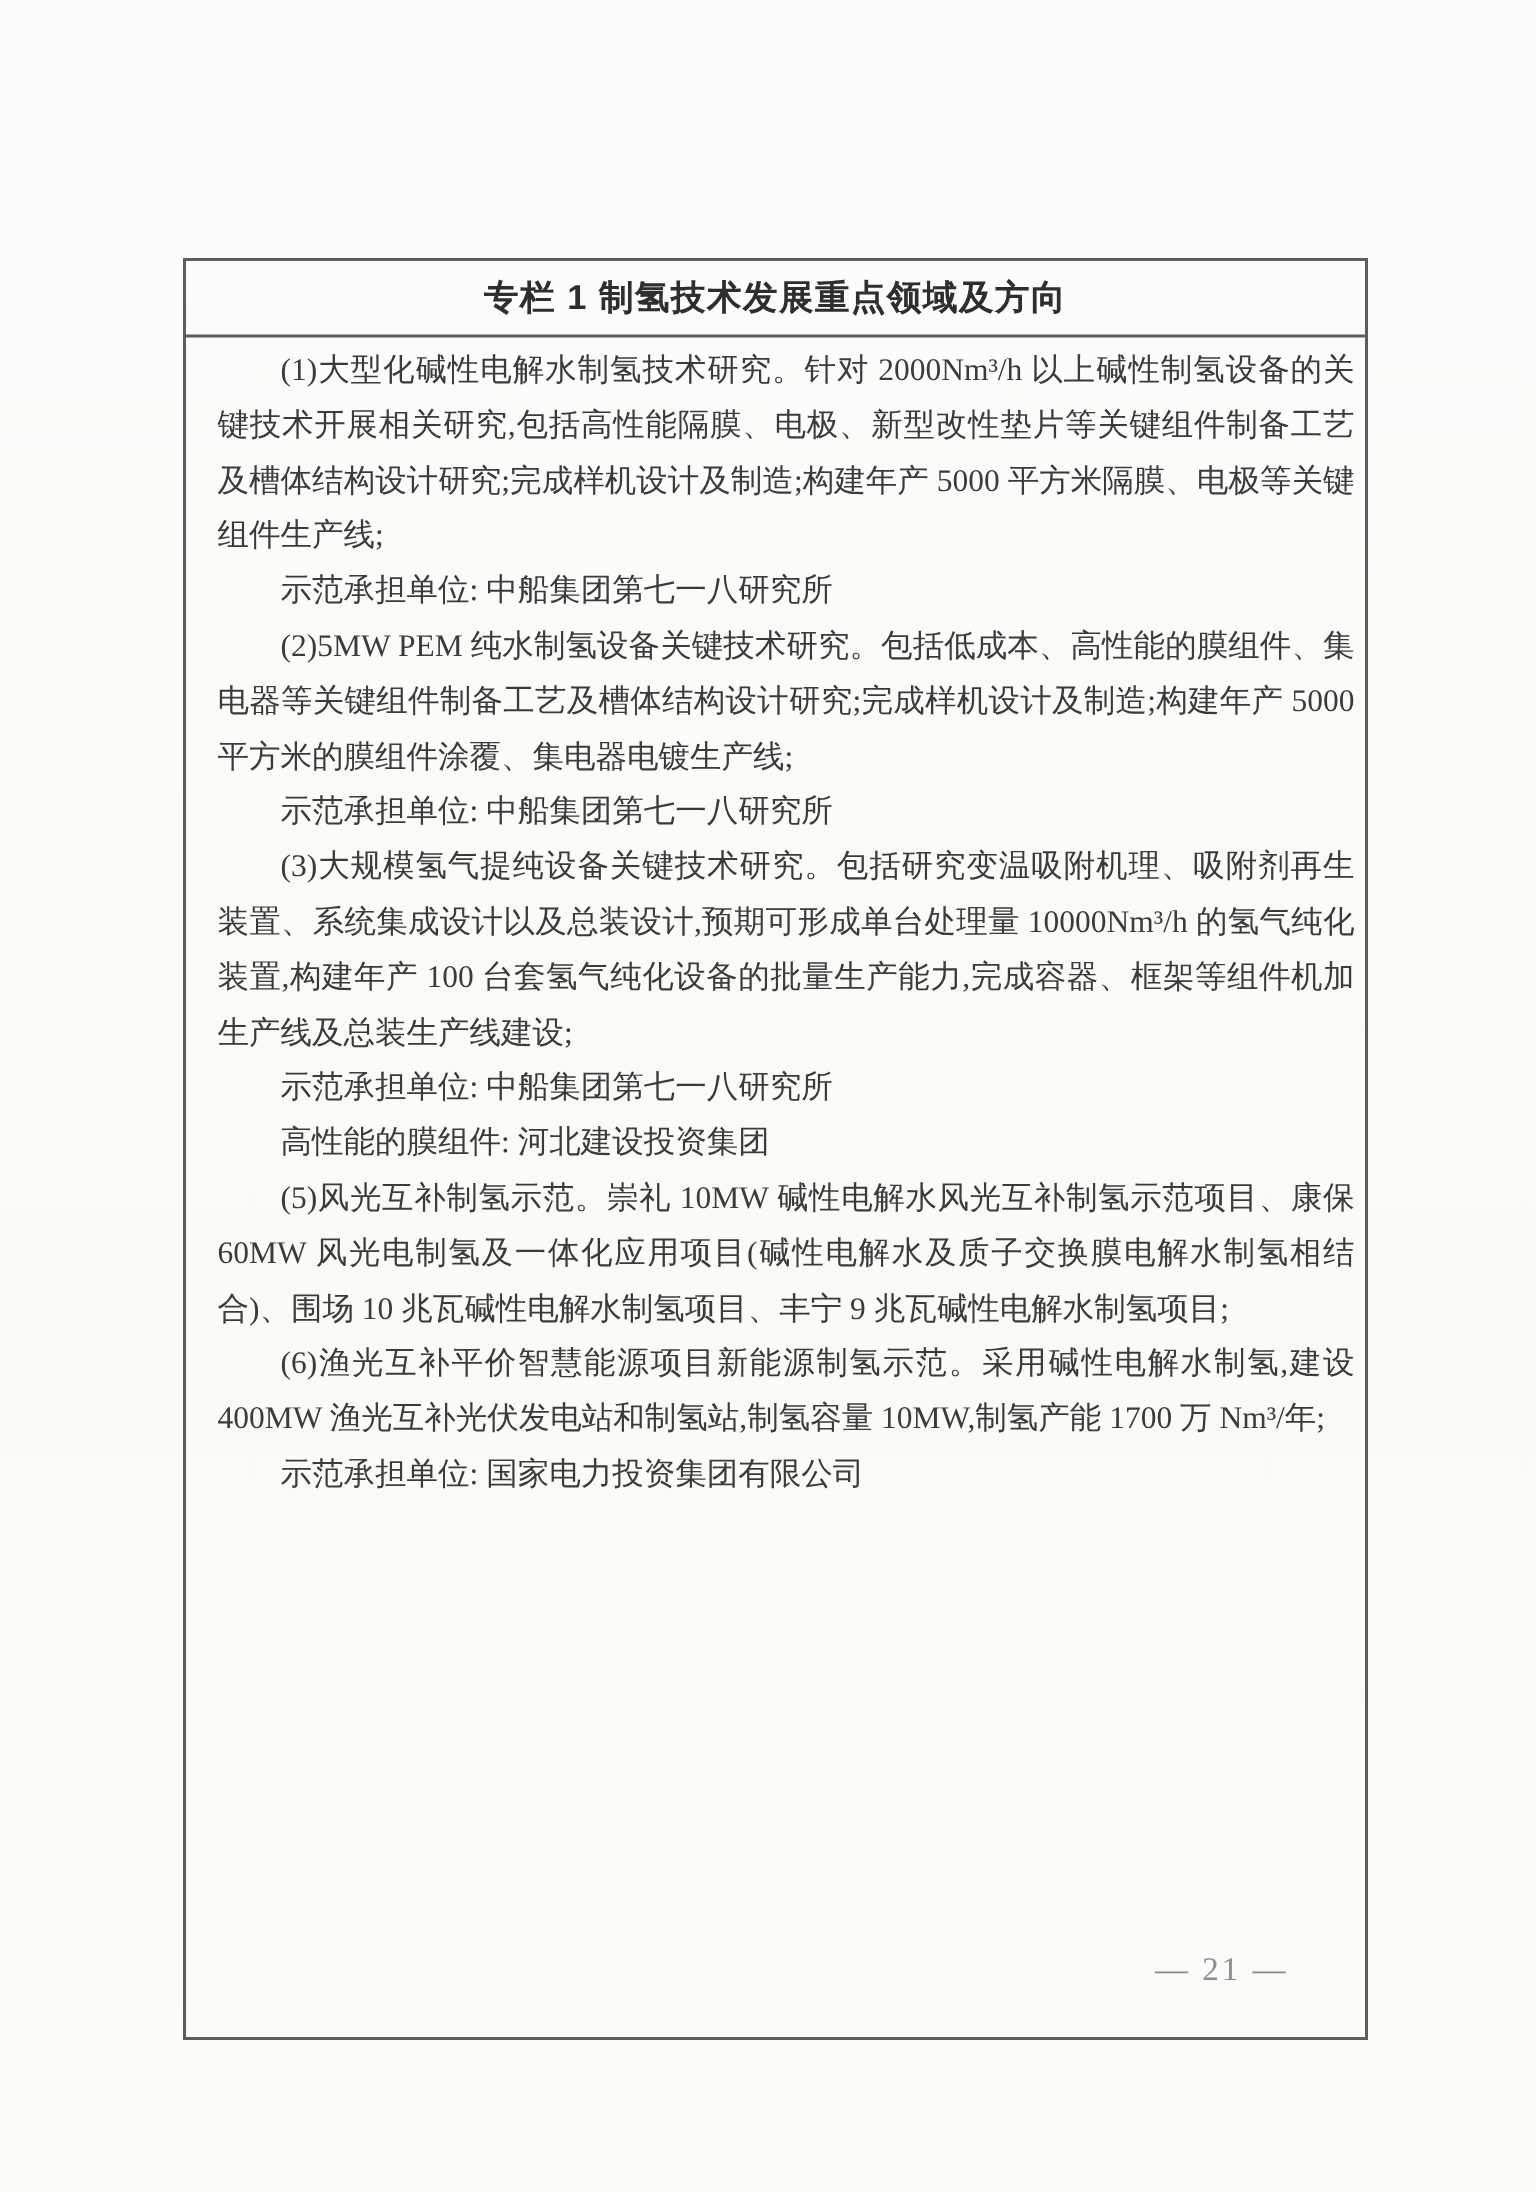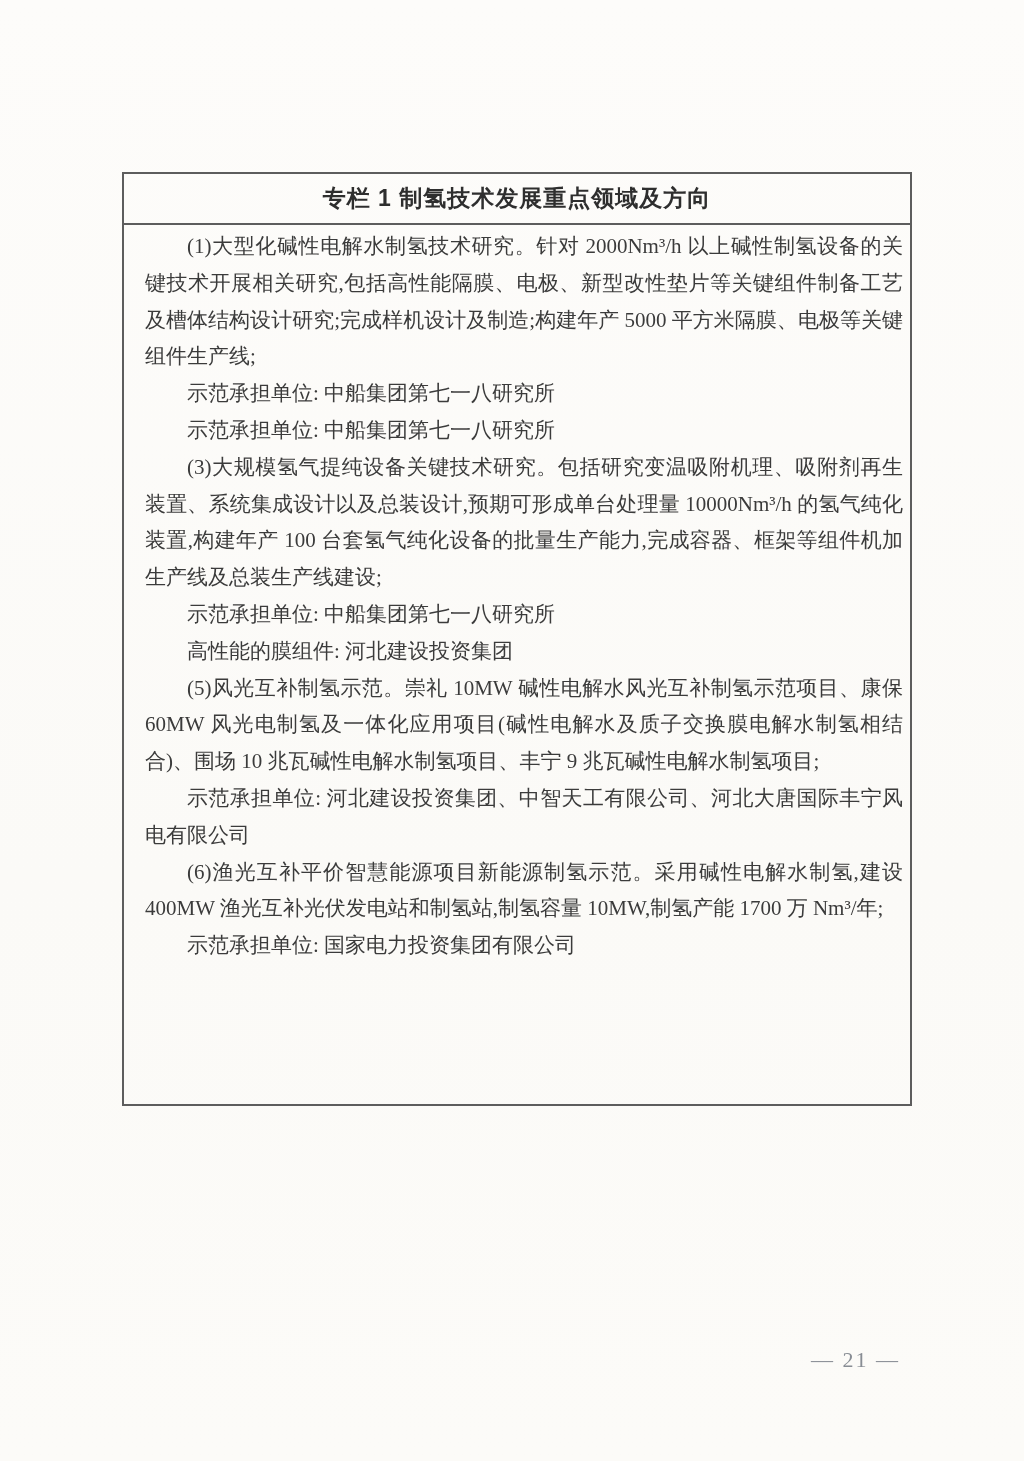--- a/index.html
+++ b/index.html
@@ -13,21 +13,21 @@
   .page {
     position: absolute;
     inset: 0;
     background: linear-gradient(180deg, #fdfcfa 0%, #fbfaf7 60%, #fcfbf8 100%);
   }
   .panel {
     position: absolute;
     left: 122px;
     top: 172px;
     width: 790px;
-    height: 934px;
+    height: 1188px;
     border: 2px solid #5d5d5d;
     box-sizing: border-box;
     overflow: hidden;
   }
   .panel-title {
     height: 51px;
     border-bottom: 2px solid #5d5d5d;
     box-sizing: border-box;
     display: flex;
     align-items: center;
@@ -45,50 +45,50 @@
     color: #3b3b3b;
   }
   .para {
     margin: 0;
     text-indent: 2em;
     text-align: justify;
   }
   .page-number {
     position: absolute;
     left: 770px;
-    top: 1347px;
+    top: 1300px;
     width: 130px;
-    text-align: right;
+    text-align: left;
     font-size: 22px;
     letter-spacing: 2px;
     color: #888d94;
     font-family: "Liberation Serif", "DejaVu Serif", serif;
   }
 </style>
 </head>
 <body>
 
 <div class="page">
 
   <section class="panel">
     <header class="panel-title">专栏 1  制氢技术发展重点领域及方向</header>
 
     <div class="panel-body">
       <p class="para">(1)大型化碱性电解水制氢技术研究。针对 2000Nm³/h 以上碱性制氢设备的关键技术开展相关研究,包括高性能隔膜、电极、新型改性垫片等关键组件制备工艺及槽体结构设计研究;完成样机设计及制造;构建年产 5000 平方米隔膜、电极等关键组件生产线;</p>
       <p class="para">示范承担单位: 中船集团第七一八研究所</p>
 
+      <p class="para">(2)5MW PEM 纯水制氢设备关键技术研究。包括低成本、高性能的膜组件、集电器等关键组件制备工艺及槽体结构设计研究;完成样机设计及制造;构建年产 5000 平方米的膜组件涂覆、集电器电镀生产线;</p>
       <p class="para">示范承担单位: 中船集团第七一八研究所</p>
 
       <p class="para">(3)大规模氢气提纯设备关键技术研究。包括研究变温吸附机理、吸附剂再生装置、系统集成设计以及总装设计,预期可形成单台处理量 10000Nm³/h 的氢气纯化装置,构建年产 100 台套氢气纯化设备的批量生产能力,完成容器、框架等组件机加生产线及总装生产线建设;</p>
       <p class="para">示范承担单位: 中船集团第七一八研究所</p>
 
       <p class="para">高性能的膜组件: 河北建设投资集团</p>
 
       <p class="para">(5)风光互补制氢示范。崇礼 10MW 碱性电解水风光互补制氢示范项目、康保 60MW 风光电制氢及一体化应用项目(碱性电解水及质子交换膜电解水制氢相结合)、围场 10 兆瓦碱性电解水制氢项目、丰宁 9 兆瓦碱性电解水制氢项目;</p>
-      <p class="para">示范承担单位: 河北建设投资集团、中智天工有限公司、河北大唐国际丰宁风电有限公司</p>
 
       <p class="para">(6)渔光互补平价智慧能源项目新能源制氢示范。采用碱性电解水制氢,建设 400MW 渔光互补光伏发电站和制氢站,制氢容量 10MW,制氢产能 1700 万 Nm³/年;</p>
       <p class="para">示范承担单位: 国家电力投资集团有限公司</p>
 
     </div>
   </section>
 
   <div class="page-number">— 21 —</div>
 
 </div>

